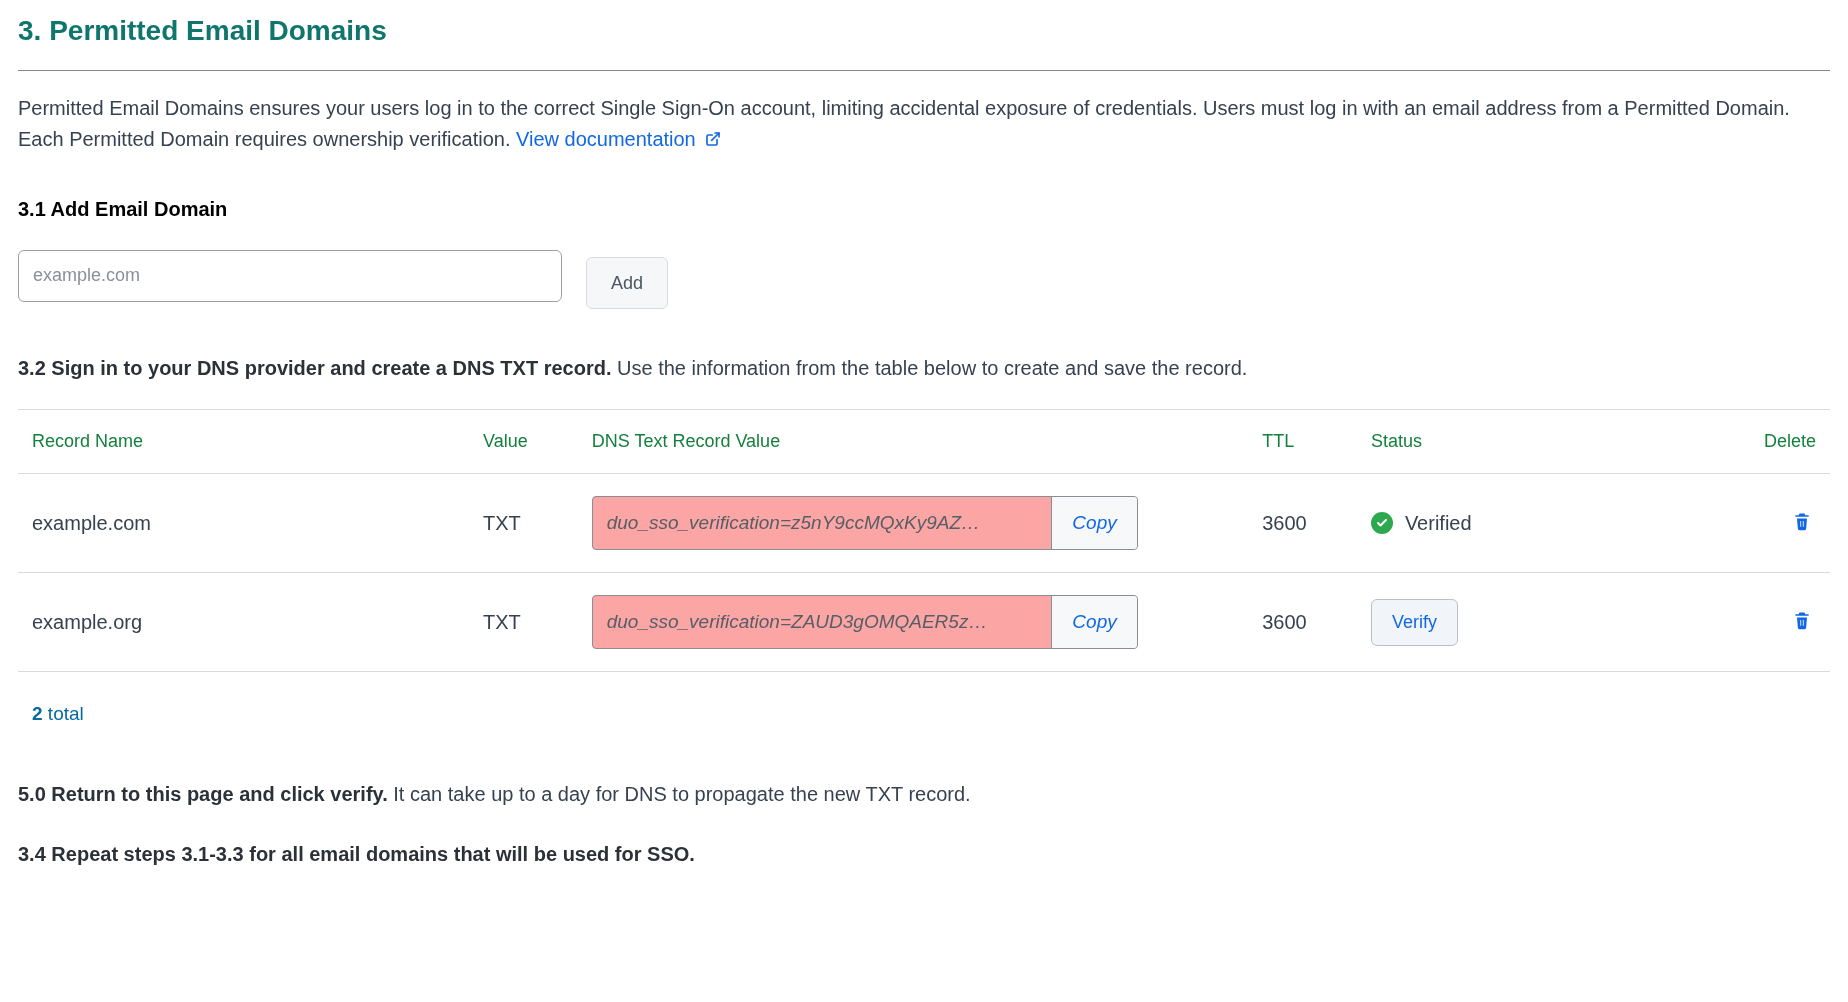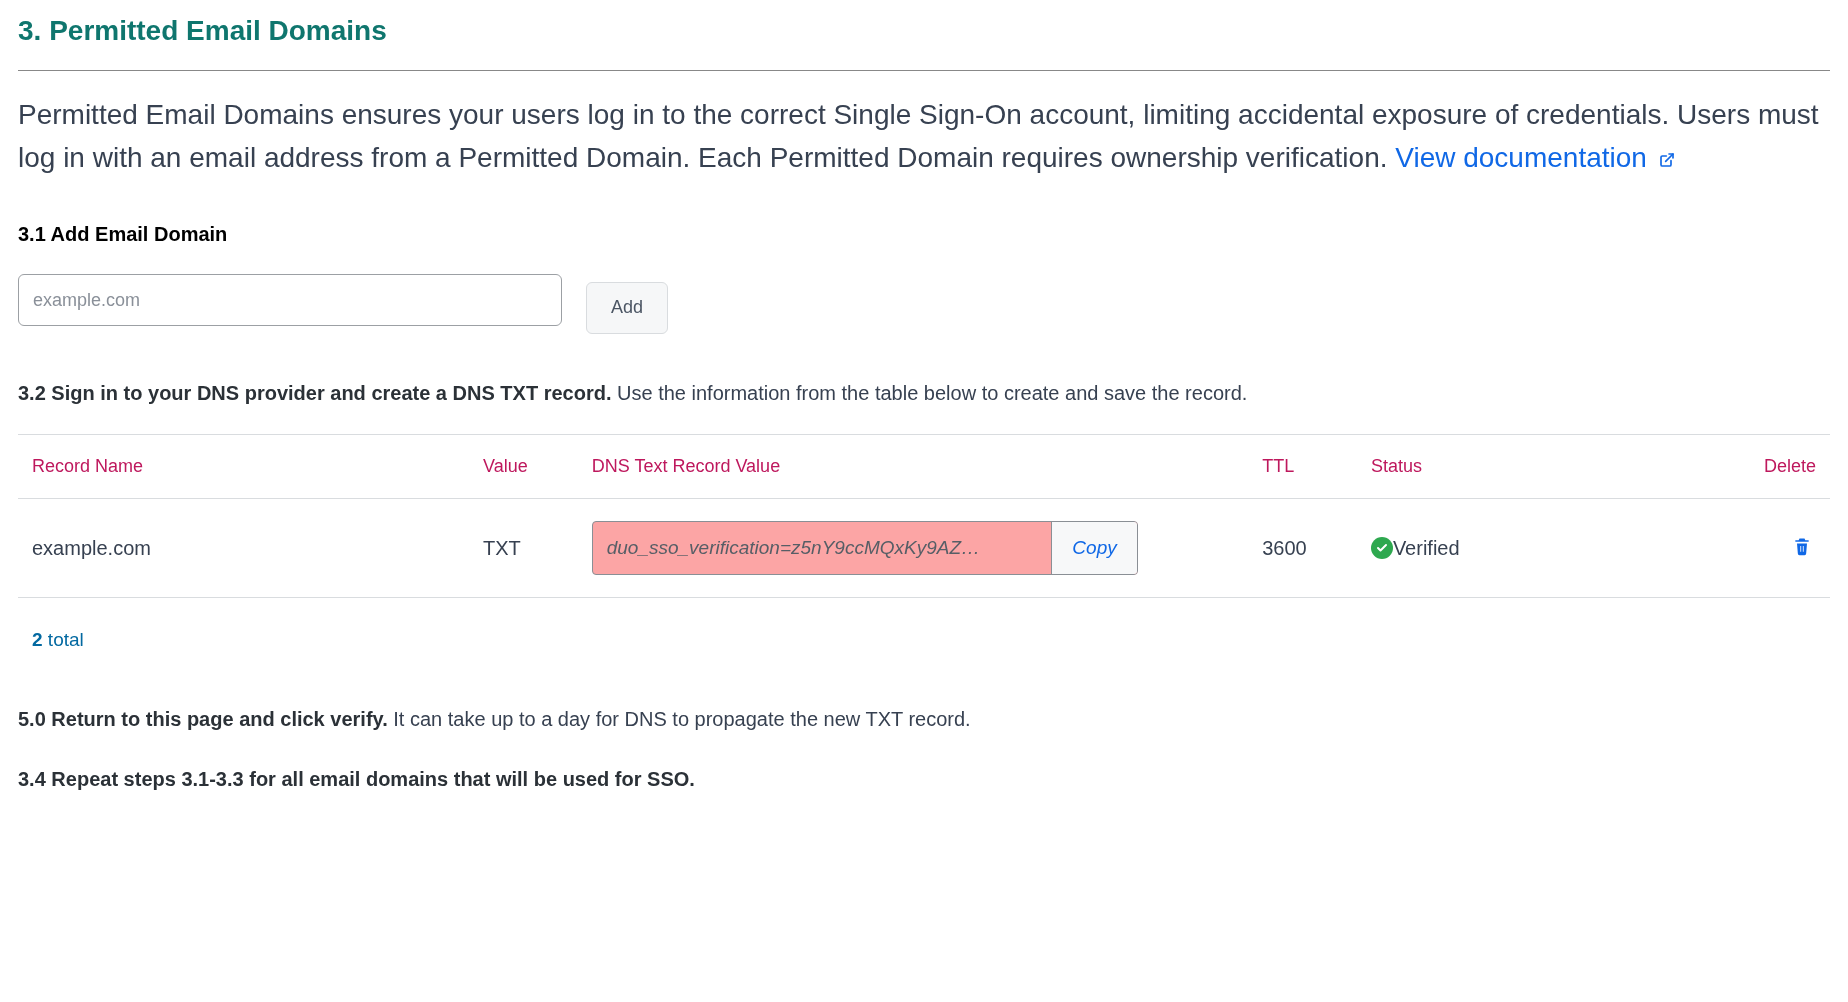--- a/index.html
+++ b/index.html
@@ -20,21 +20,21 @@
     font-weight: 700;
     color: #0f766e;
     margin-bottom: 18px;
   }
   .hr-line {
     border: none;
     border-top: 1px solid #888;
     margin-bottom: 22px;
   }
   .intro {
-    font-size: 28px;
+    font-size: 20px;
     color: #374151;
     margin-bottom: 38px;
     line-height: 1.55;
   }
   .link {
     color: #1068e6;
     text-decoration: none;
   }
   .ext-icon {
     display: inline-block;
@@ -90,21 +90,21 @@
   
   .dns-table {
     width: 100%;
     border-collapse: collapse;
     margin-bottom: 28px;
   }
   .dns-table thead th {
     text-align: left;
     font-weight: 400;
     font-size: 18px;
-    color: #be185d;
+    color: #15803d;
     padding: 18px 12px 18px 12px;
     border-top: 1px solid #d9dcdf;
     border-bottom: 1px solid #d9dcdf;
   }
   .dns-table tbody td {
     padding: 22px 12px;
     border-bottom: 1px solid #d9dcdf;
     font-size: 20px;
     color: #374151;
     vertical-align: middle;
@@ -147,20 +147,21 @@
     color: #1068e6;
     font-size: 19px;
     padding: 0 20px;
     cursor: pointer;
     font-weight: 400;
     font-style: italic;
   }
   .status-cell {
     display: flex;
     align-items: center;
+    gap: 12px;
   }
   .check-circle {
     width: 22px;
     height: 22px;
     border-radius: 50%;
     background: #2ea84f;
     display: inline-flex;
     align-items: center;
     justify-content: center;
     flex-shrink: 0;
@@ -259,20 +260,35 @@
                 <polyline points="20 6 9 17 4 12"></polyline>
               </svg>
             </span>
             <span>Verified</span>
           </div>
         </td>
         <td><button class="trash-btn"><span><svg width="20" height="20" viewBox="0 0 24 24" fill="#1068e6">
                 <path d="M9 3h6l1 2h4v2H4V5h4l1-2zM6 9h12l-1 12a2 2 0 0 1-2 2H9a2 2 0 0 1-2-2L6 9zm4 3v7h1v-7h-1zm3 0v7h1v-7h-1z"></path>
               </svg></span></button></td>
       </tr>
+      <tr>
+        <td>example.org</td>
+        <td>TXT</td>
+        <td>
+          <div class="dns-value-wrap">
+            <div class="dns-value-text">duo_sso_verification=ZAUD3gOMQAER5z…</div>
+            <button class="copy-btn">Copy</button>
+          </div>
+        </td>
+        <td>3600</td>
+        <td><button class="verify-btn">Verify</button></td>
+        <td><button class="trash-btn"><span><svg width="20" height="20" viewBox="0 0 24 24" fill="#1068e6">
+                <path d="M9 3h6l1 2h4v2H4V5h4l1-2zM6 9h12l-1 12a2 2 0 0 1-2 2H9a2 2 0 0 1-2-2L6 9zm4 3v7h1v-7h-1zm3 0v7h1v-7h-1z"></path>
+              </svg></span></button></td>
+      </tr>
     </tbody>
 </table>
 
 <p class="total-line">
   <span class="bold">2</span><span> total</span>
 </p>
 
 <p class="step-line step-block">
   <span class="bold">5.0 Return to this page and click verify.</span><span> It can take up to a day for DNS to propagate the new TXT record.</span>
 </p>

